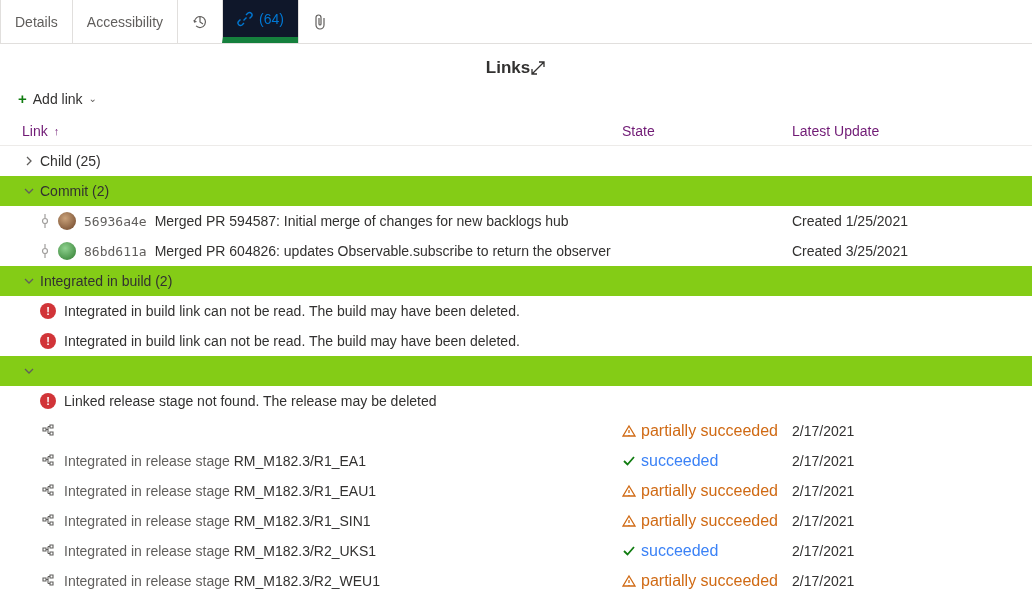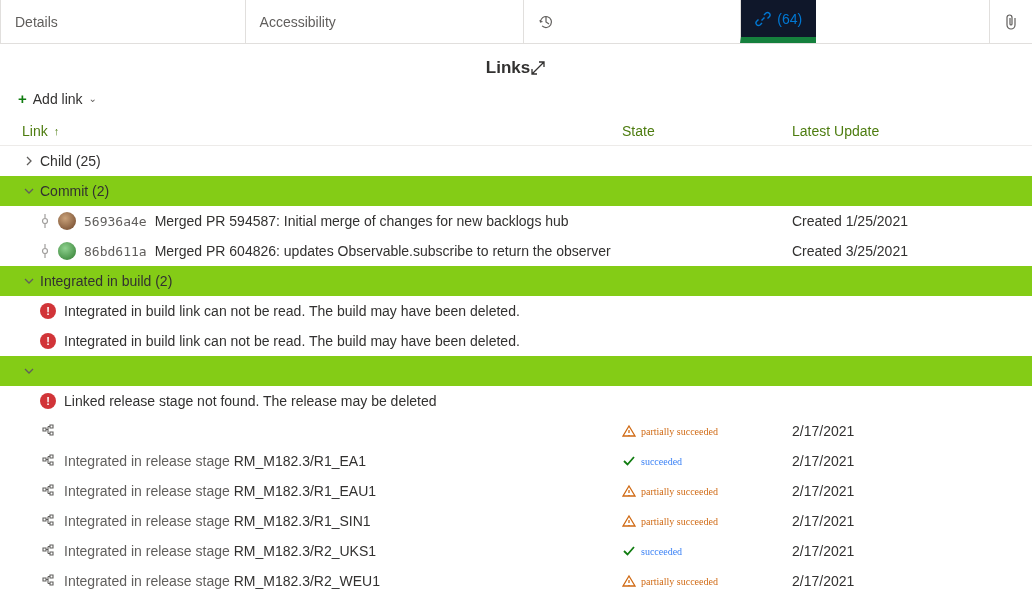--- a/index.html
+++ b/index.html
@@ -7,21 +7,21 @@
       font-family: "Segoe UI", -apple-system, sans-serif;
       font-size: 14px;
       color: #323130;
       background: #fff;
       width: 1032px;
       height: 596px;
       overflow: hidden;
     }
     .tabs-bar {
       display: flex;
-      justify-content: space-between;
+      justify-content: flex-start;
       border-bottom: 1px solid #e1dfdd;
       height: 44px;
       align-items: stretch;
     }
     .tab {
       display: flex;
       align-items: center;
       padding: 0 14px;
       color: #605e5c;
       border-left: 1px solid #e1dfdd;
@@ -54,21 +54,21 @@
       gap: 6px;
       cursor: pointer;
       color: #323130;
       font-size: 14px;
     }
     .plus { color: #107c10; font-weight: 600; font-size: 15px; }
     .chev { font-size: 10px; color: #605e5c; }
     .col-headers {
       display: flex;
       padding: 6px 18px 6px 22px;
-      color: #4d7c0f;
+      color: #701a75;
       font-size: 14px;
       border-bottom: 1px solid #edebe9;
     }
     .col-link { flex: 0 0 600px; display: flex; align-items: center; gap: 6px; }
     .col-state { flex: 0 0 170px; }
     .col-update { flex: 1; }
     .sort-arrow { font-size: 11px; }
     .scroll-area {
       height: 452px;
       overflow-y: scroll;
@@ -134,22 +134,21 @@
       display: inline-flex;
       width: 16px;
       color: #605e5c;
     }
     .release-text { color: #605e5c; }
     .release-name { color: #323130; }
     .state-cell {
       display: flex;
       align-items: center;
       gap: 5px;
-      font-size: 10px;
-      font-family: Liberation Serif, serif;
+      font-size: 16px;
     }
     .state-partial { color: #d06a14; }
     .state-success { color: #3b82f6; }
     .update-cell { color: #323130; }
     svg { display: block; }
   </style>
 </head>
 <body>
 
 <div class="tabs-bar">

